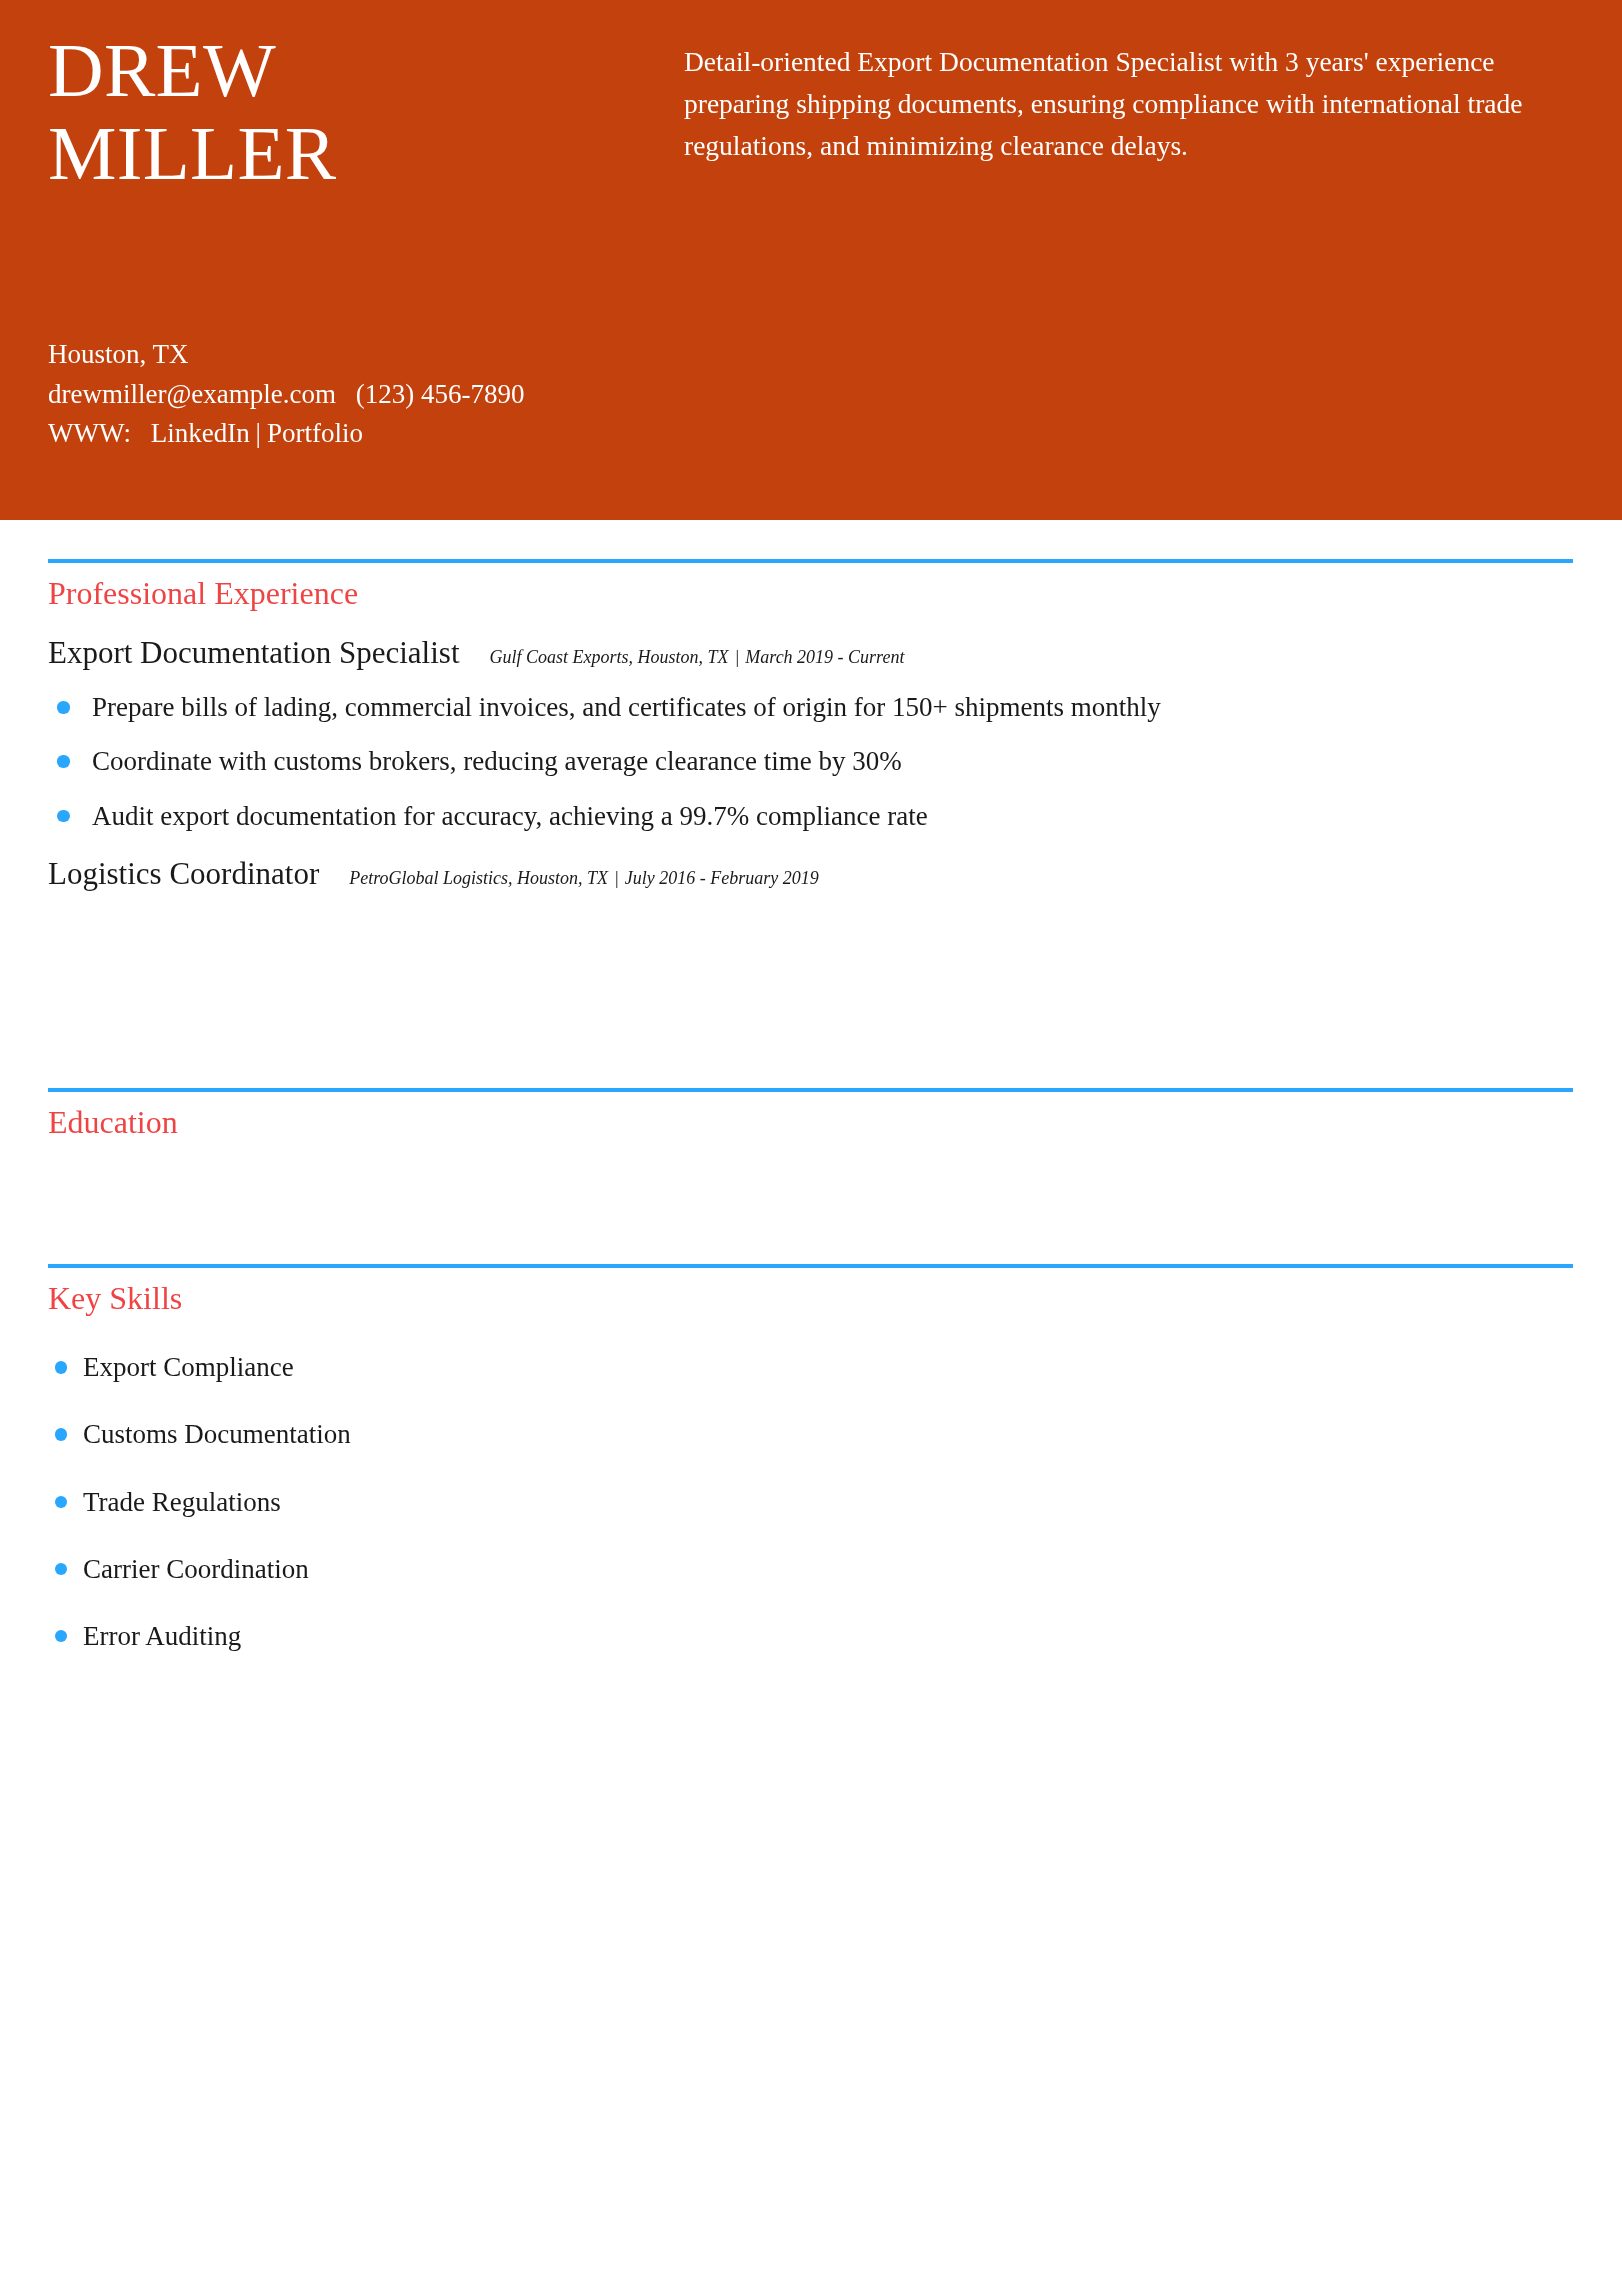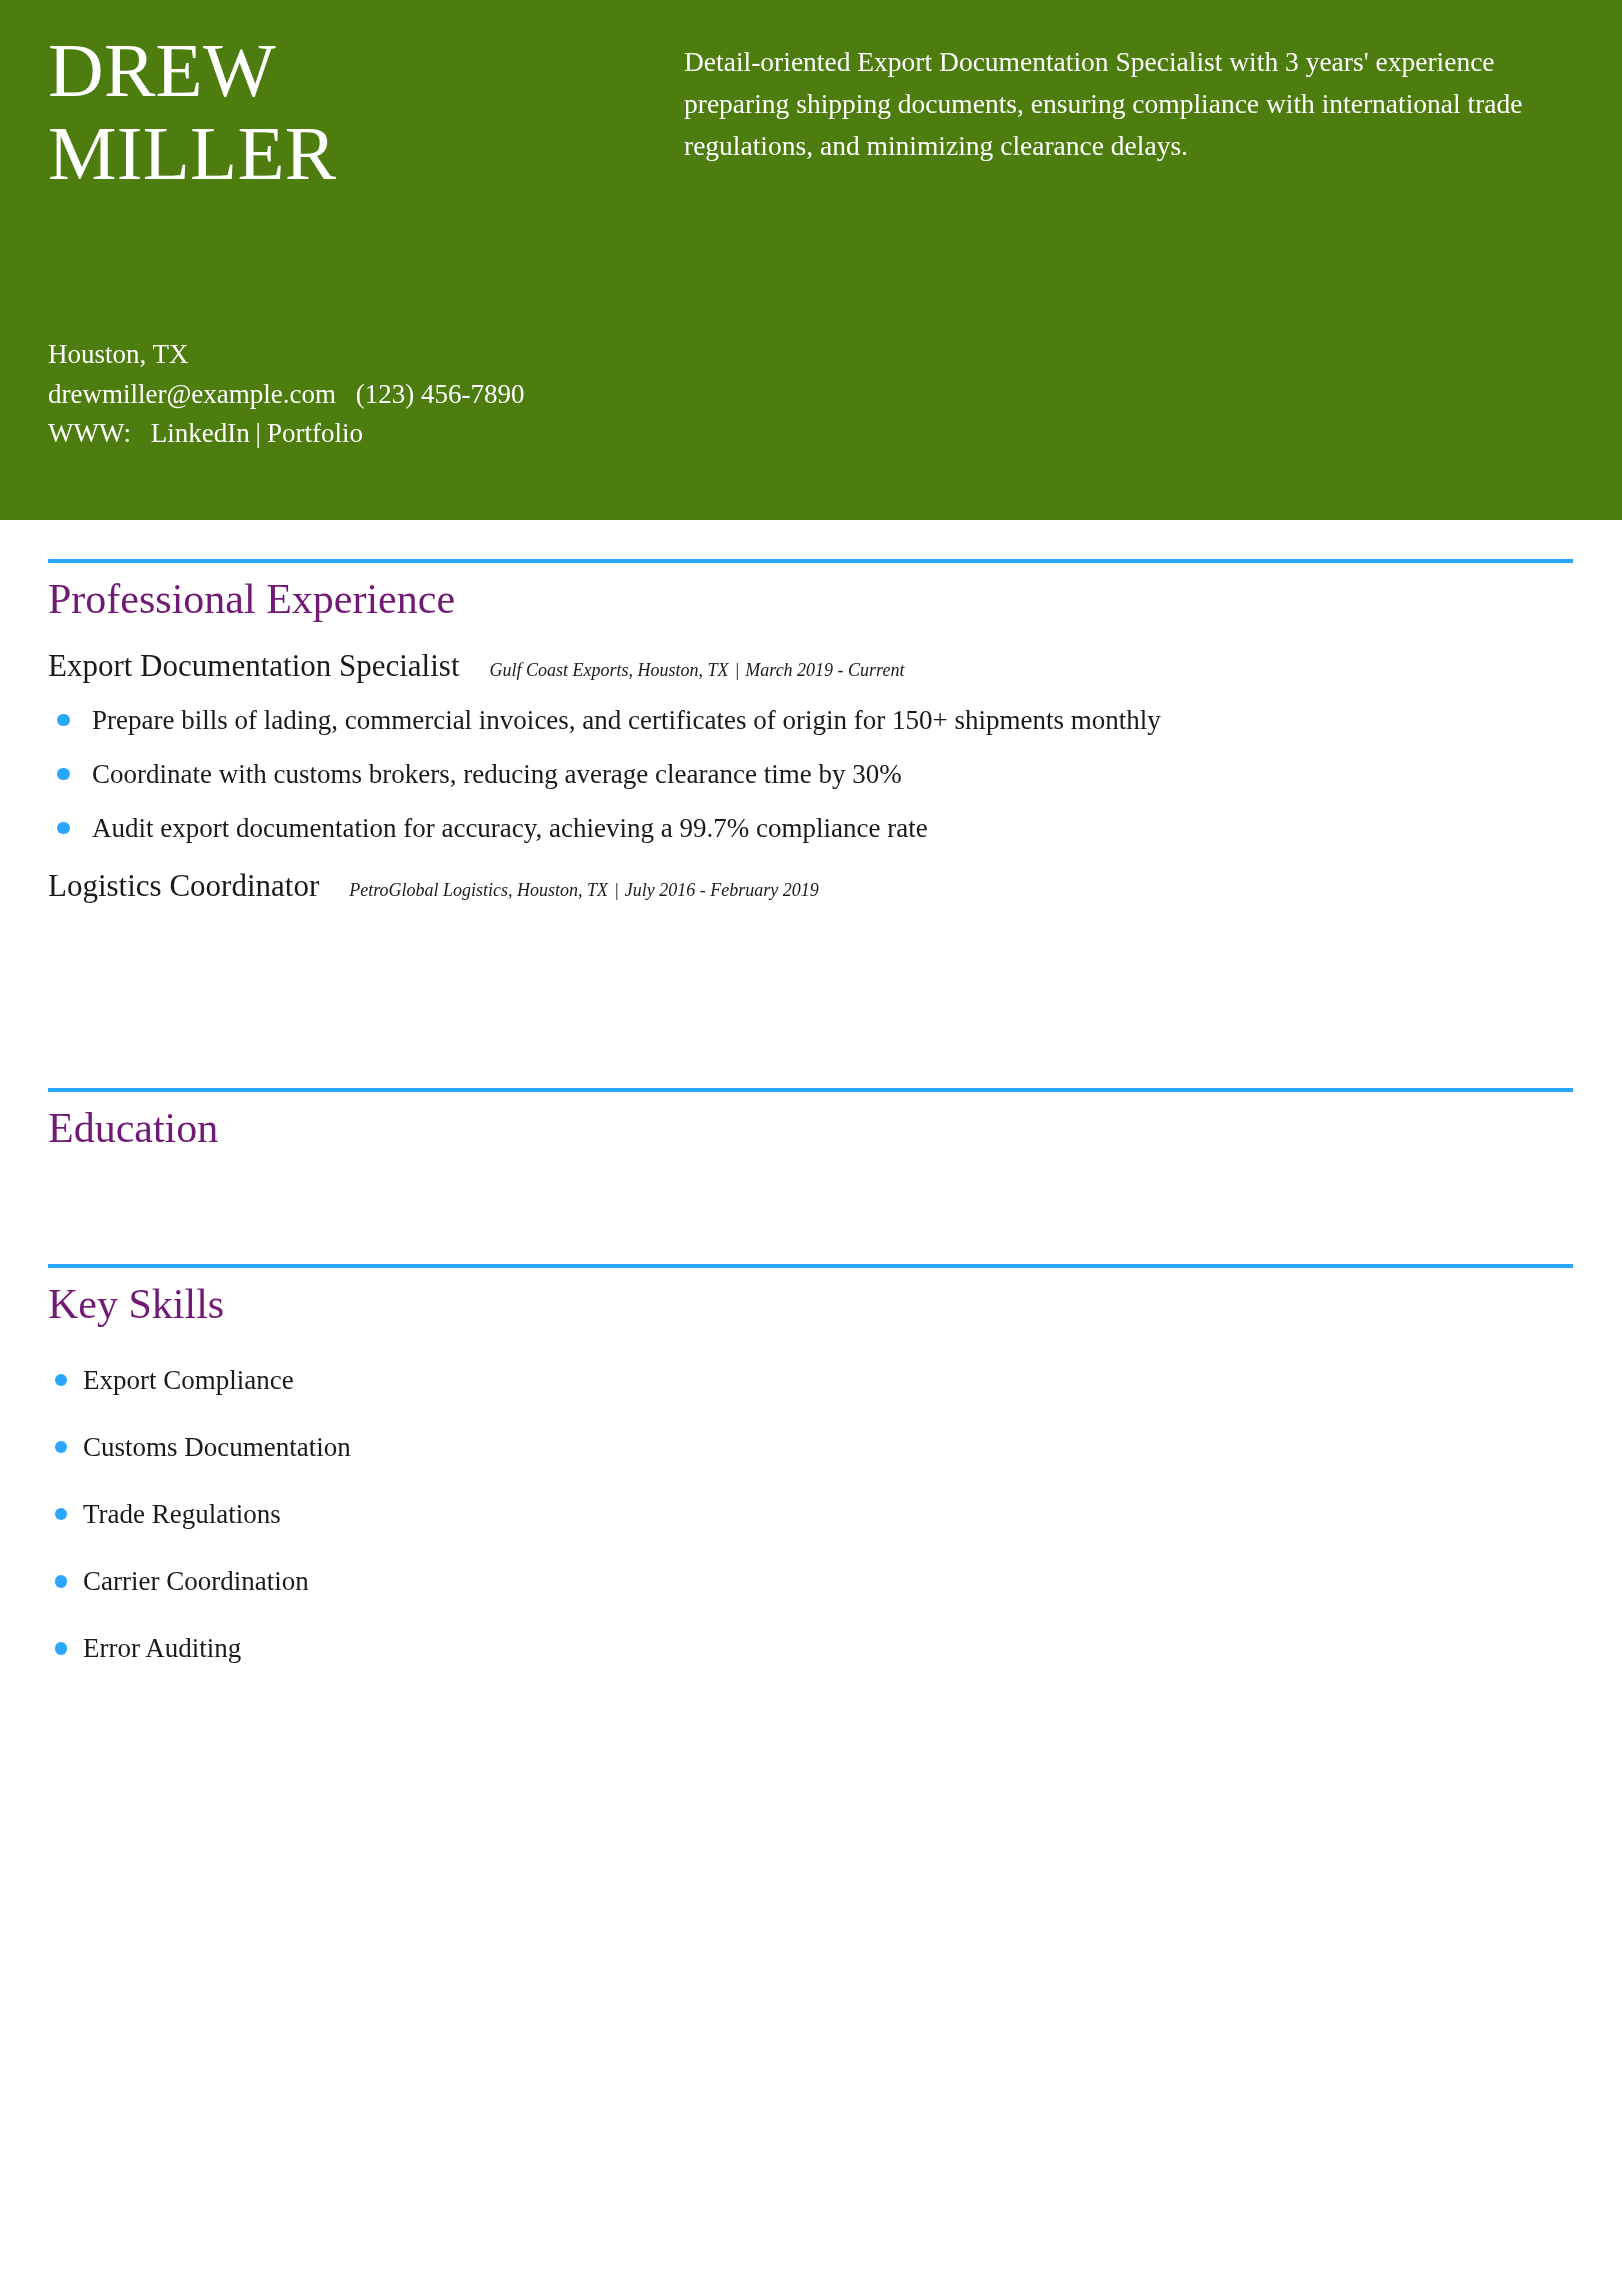--- a/index.html
+++ b/index.html
@@ -15,21 +15,21 @@
     font-family: "Liberation Serif", "DejaVu Serif", serif;
     overflow: hidden;
   }
 
   
   .header {
     position: absolute;
     left: 0; top: 0;
     width: 1622px;
     height: 520px;
-    background: #4d7c0f;
+    background: #c2410c;
     box-sizing: border-box;
   }
   .header-name {
     position: absolute;
     left: 48px;
     top: 29.4px;
     width: 589px;
     color: #ffffff;
     font-size: 77px;
     line-height: 1.07;
@@ -65,22 +65,22 @@
     position: absolute;
     left: 48px;
     width: 1525px;
   }
   .rule {
     height: 3.9px;
     background: #29a6fd;
     width: 100%;
   }
   .section-title {
-    color: #701a75;
-    font-size: 42px;
+    color: #ef4444;
+    font-size: 32px;
     font-weight: 400;
     line-height: 1.25;
     margin-top: 10.5px;
     white-space: nowrap;
   }
 
   
   .entry-head {
     margin-top: 22px;
     white-space: nowrap;

